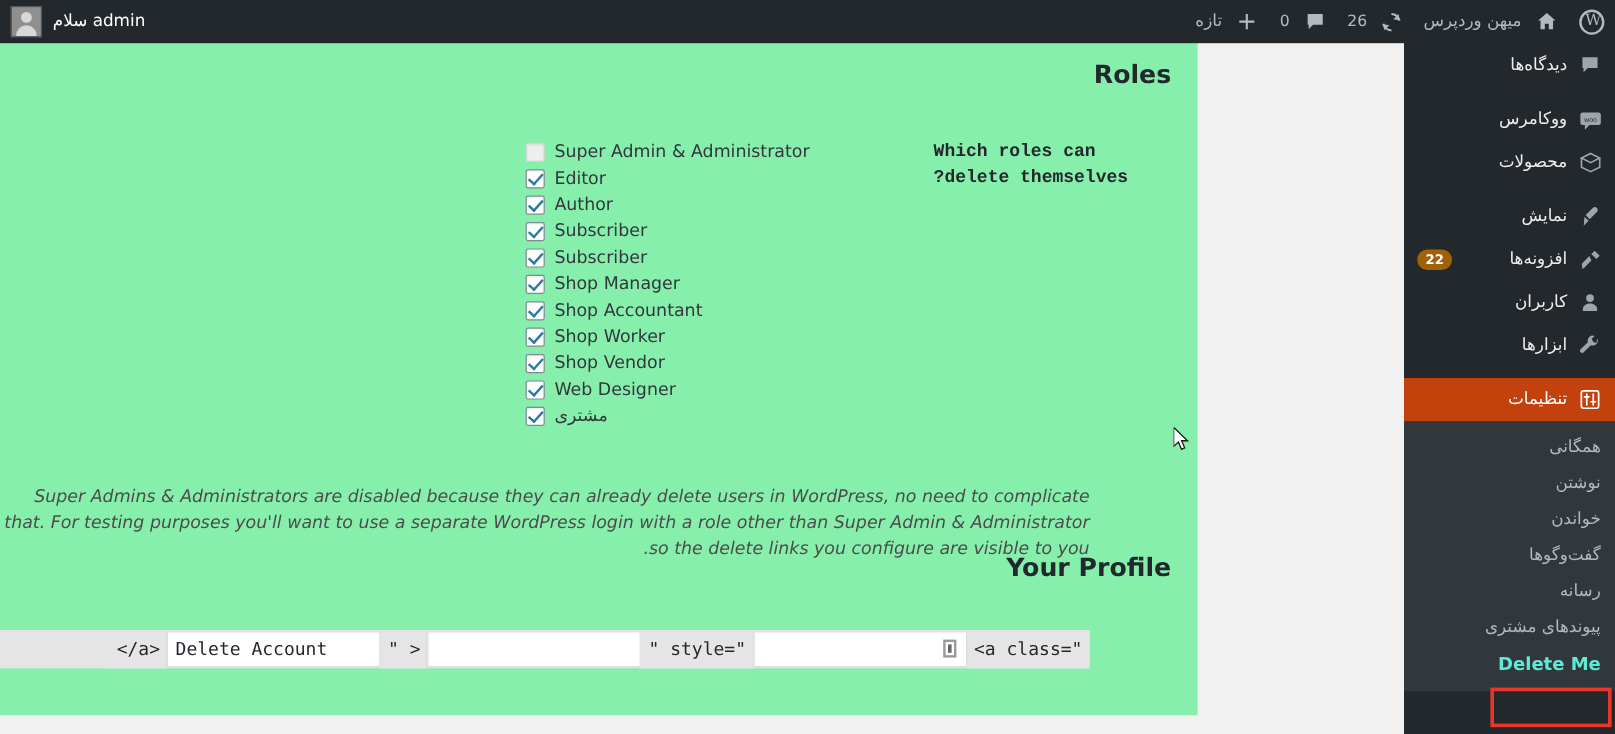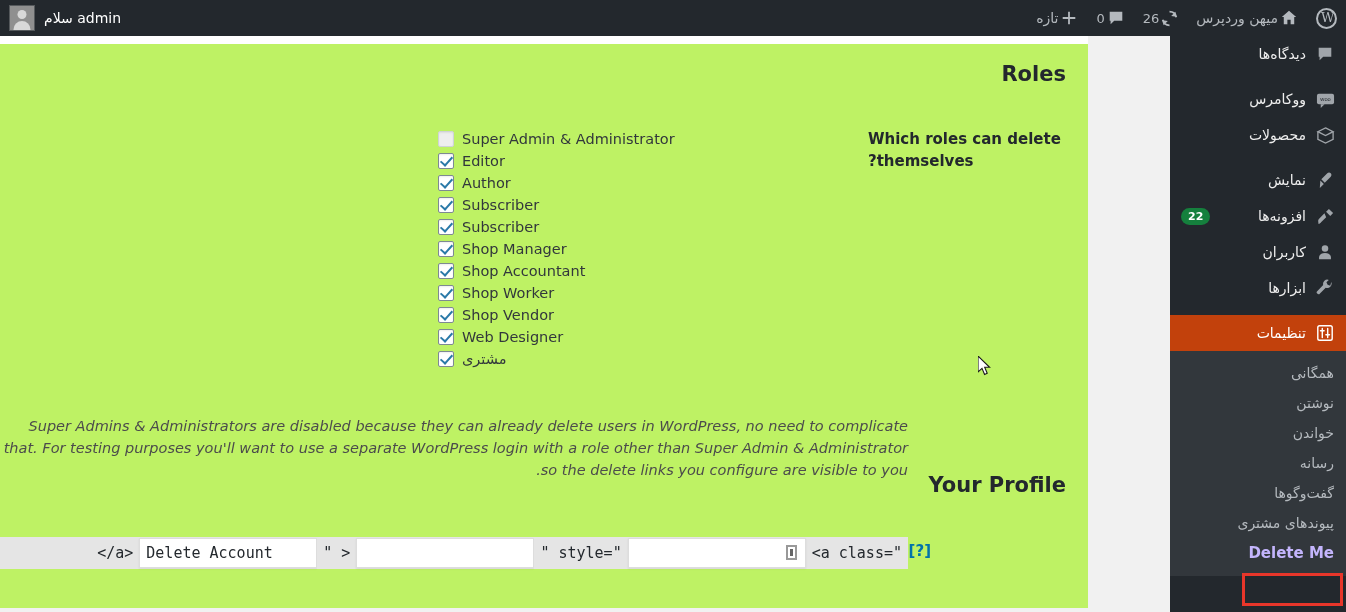--- a/index.html
+++ b/index.html
@@ -31,21 +31,21 @@
     display: flex;
     align-items: center;
     direction: rtl;
     z-index: 50;
   }
   .ab-group { display: flex; align-items: center; height: 36px; }
   .ab-item {
     display: flex; align-items: center;
     height: 36px;
     padding: 0 9px;
-    gap: 2px;
+    gap: 12px;
     color: #b4b9be;
     white-space: nowrap;
   }
   .ab-item .glyph { display:inline-flex; align-items:center; justify-content:center; }
   .ab-num { font-size: 13px; color:#b4b9be; }
   .ab-left { margin-right: auto; direction: ltr; }
   .wp-logo-circle {
     width: 21px; height: 21px; border-radius: 50%;
     border: 2px solid #b4b9be;
     position: relative;
@@ -121,21 +121,21 @@
     position: absolute;
     left: -8px; top: 50%;
     margin-top: -8px;
     width: 0; height: 0;
     border-top: 8px solid transparent;
     border-bottom: 8px solid transparent;
     border-right: 8px solid #f1f1f1;
   }
   .menu-sep { height: 9px; }
   .badge-count {
-    background: #15803d;
+    background: #a16207;
     color: #fff;
     font-size: 11px;
     font-weight: bold;
     border-radius: 10px;
     padding: 1px 7px;
     line-height: 15px;
     min-width: 18px;
     text-align: center;
     display: inline-block;
   }
@@ -147,42 +147,42 @@
     display: block;
     padding: 5px 12px 5px 0;
     padding-left: 12px;
     color: #b4b9be;
     font-size: 14px;
     text-align: right;
     white-space: nowrap;
     line-height: 20px;
   }
   .submenu-item.highlighted {
-    color: #c4b5fd;
+    color: #5eead4;
     font-weight: bold;
     font-size: 15px;
   }
   #delete-me-highlight {
     position: absolute;
     right: 3px;
     bottom: 6px;
     width: 101px;
     height: 33px;
     border: 3px solid #e8362a;
     pointer-events: none;
     z-index: 45;
   }
 
   
   #content {
     position: absolute;
-    top: 32px; left: 0;
-    width: 1088px;
+    top: 20px; left: 0;
+    width: 998px;
     height: 576px;
-    background: #bef264;
+    background: #86efac;
     direction: rtl;
     overflow: hidden;
   }
 
   .top-notice {
     position: absolute;
     top: -8px; left: 0;
     width: 1170px;
     height: 20px;
     background: #fff;
@@ -202,20 +202,21 @@
   #profile-title { top: 441px; right: 22px; }
 
   .field-label {
     position: absolute;
     font-size: 15px;
     font-weight: bold;
     color: #23282d;
     text-align: left;
     direction: rtl;
     line-height: 22px;
+    font-family: Liberation Mono, monospace;
   }
   #roles-label {
     top: 96px;
     right: 22px;
     width: 198px;
   }
   #link-label {
     top: 508px;
     right: 22px;
     width: 198px;
@@ -569,22 +570,22 @@
               <path d="M7 5v10M7 7.5h-2M7 7.5h2M13 5v10M13 12h-2M13 12h2" stroke="currentColor" stroke-width="1.6" fill="none" stroke-linecap="round"></path>
             </svg>
           </span>
           <span class="mi-label">تنظیمات</span>
         </div>
       </div>
     <div id="submenu">
         <div class="submenu-item">همگانی</div>
         <div class="submenu-item">نوشتن</div>
         <div class="submenu-item">خواندن</div>
+        <div class="submenu-item">گفت‌وگوها</div>
         <div class="submenu-item">رسانه</div>
-        <div class="submenu-item">گفت‌وگوها</div>
         <div class="submenu-item">پیوندهای مشتری</div>
         <div class="submenu-item highlighted">Delete Me</div>
       </div>
     <div id="delete-me-highlight"></div>
   </div>
 
   <svg id="cursor" viewBox="0 0 14 21" style="left: 978px; top: 356px;">
     <polygon points="0,0 0,16 4,12.4 6.6,18.4 9.2,17.2 6.7,11.3 11.6,11.3" fill="#ffffff" stroke="#1a1a1a" stroke-width="1.1"></polygon>
   </svg>
 

